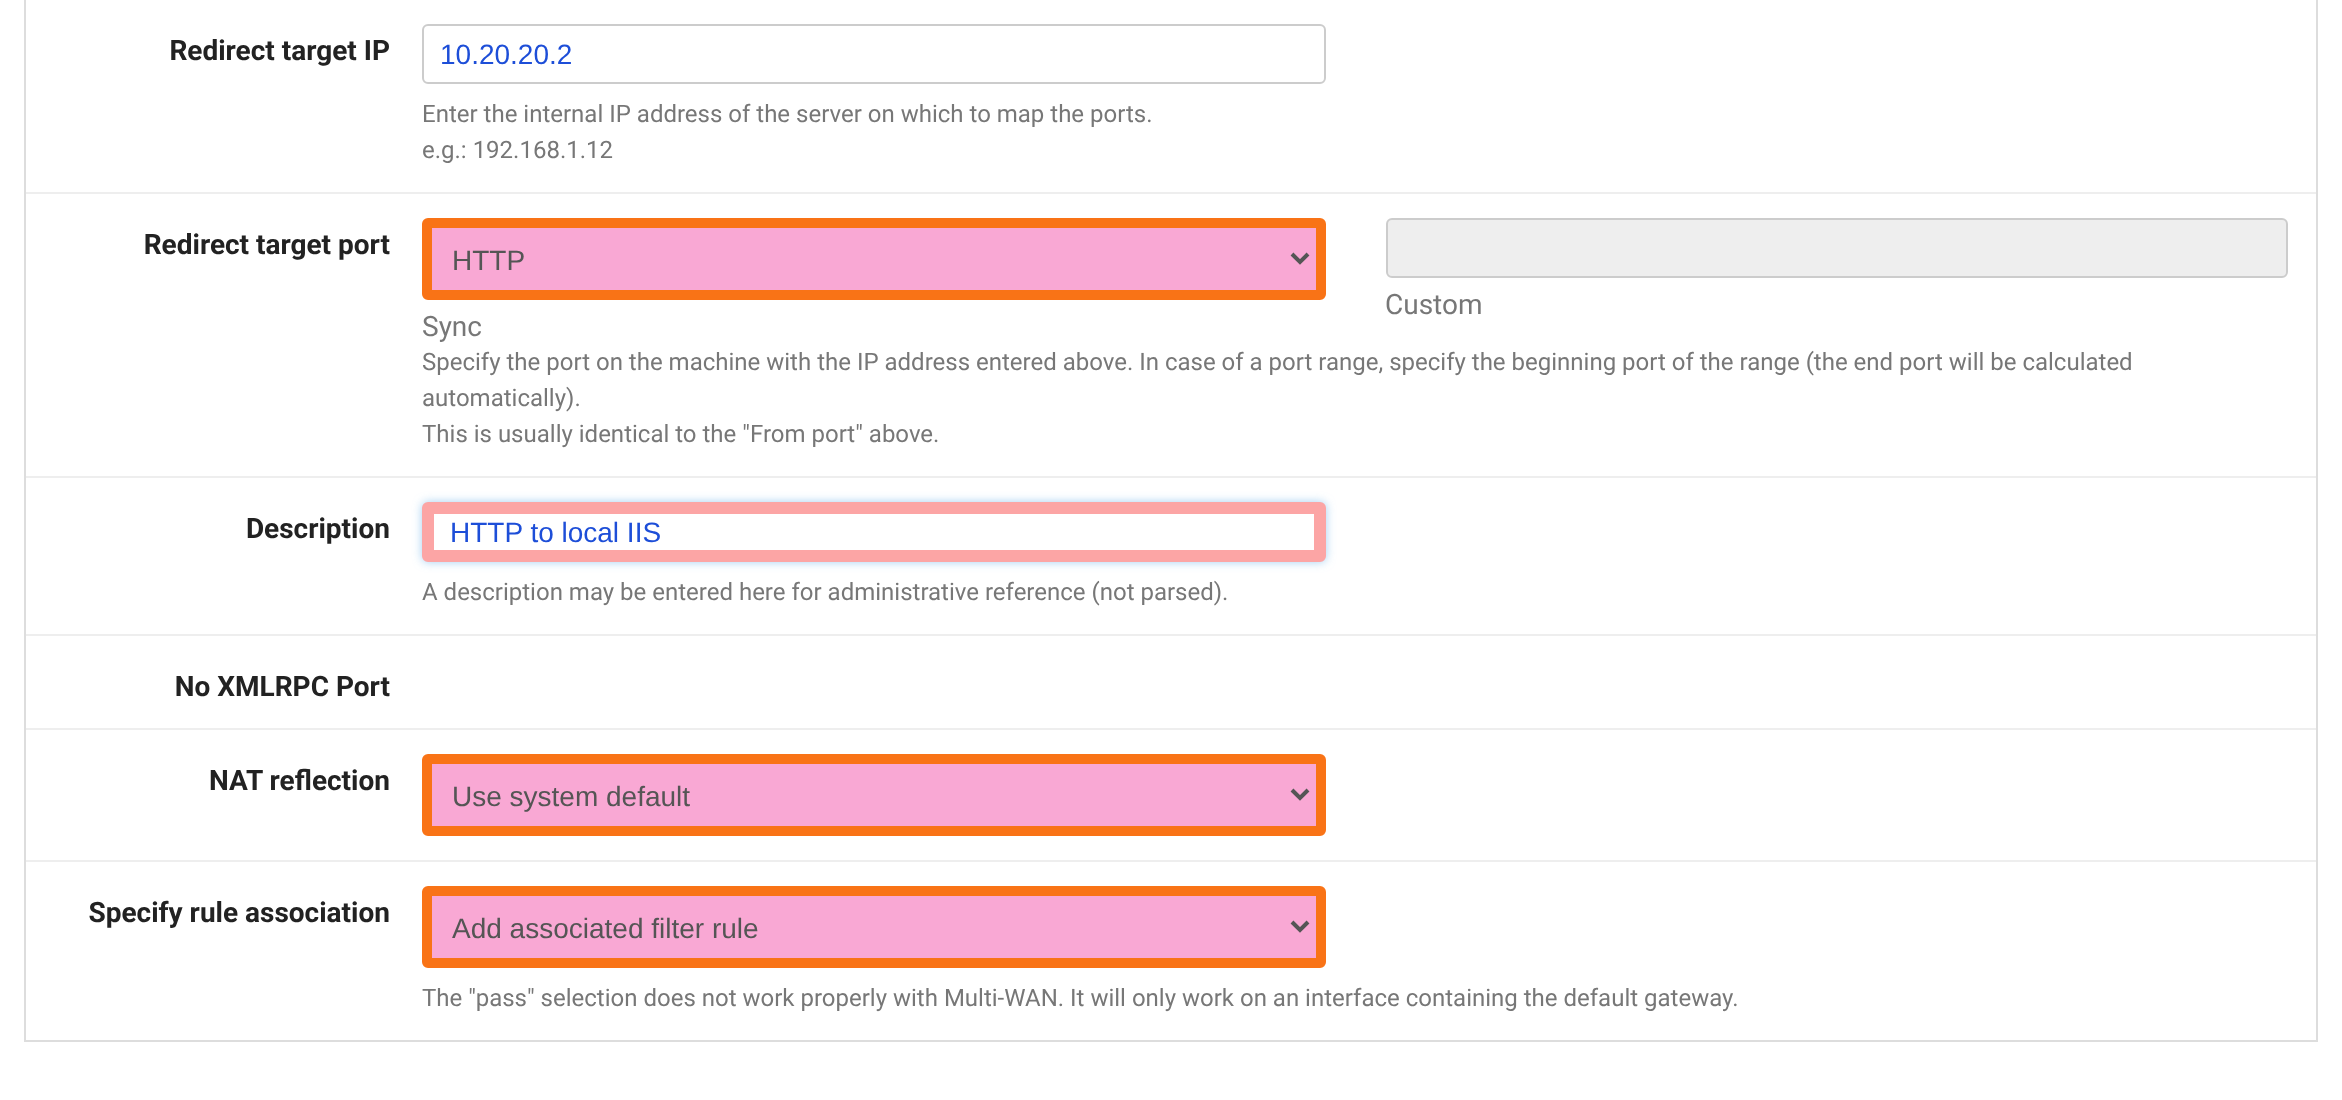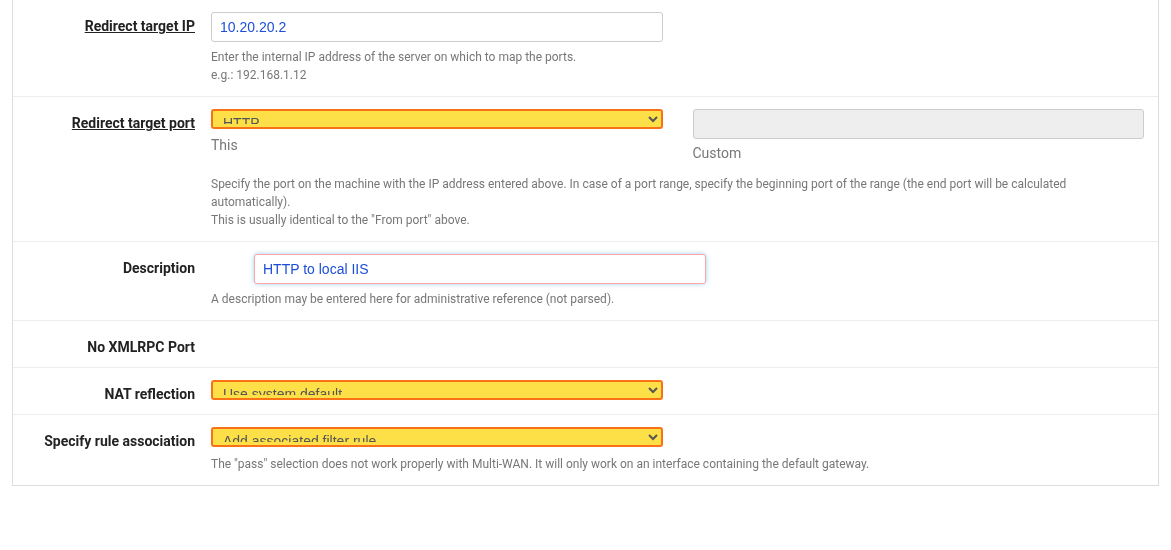--- a/index.html
+++ b/index.html
@@ -31,21 +31,20 @@
     .label-col {
       width: 184px;
       flex: 0 0 184px;
       text-align: right;
       padding-right: 16px;
       padding-top: 6px;
       font-weight: 700;
       color: #222;
     }
     .label-underline {
-      text-decoration: underline;
     }
     .field-col {
       flex: 1;
       min-width: 0;
     }
     .field-pair {
       display: flex;
       gap: 30px;
     }
     .field-half {
@@ -57,35 +56,34 @@
       max-width: 452px;
       height: 30px;
       padding: 4px 8px;
       border: 1px solid #ccc;
       border-radius: 3px;
       font-size: 14px;
       color: #1d4ed8;
       background: #fff;
     }
     input[type="text"].focused {
-      border: 1px solid #fca5a5;
+      border: 6px solid #fca5a5;
       outline: none;
       box-shadow: 0 0 5px rgba(102,175,233,0.6);
-      margin-left: 43px;
     }
     select {
       width: 100%;
       max-width: 452px;
-      height: 20px;
+      height: 41px;
       padding: 3px 6px;
-      border: 2px solid #f97316;
+      border: 5px solid #f97316;
       border-radius: 3px;
       font-size: 14px;
       color: #555;
-      background: #fde047;
+      background: #f9a8d4;
     }
     .disabled-input {
       width: 100%;
       max-width: 452px;
       height: 30px;
       padding: 4px 8px;
       border: 1px solid #ccc;
       border-radius: 3px;
       background: #eee;
       color: #999;
@@ -137,28 +135,28 @@
   <div class="form-row">
     <div class="label-col">
       <span class="label-underline">Redirect target port</span>
     </div>
     <div class="field-col">
       <div class="field-pair">
         <div class="field-half">
           <select>
             <option selected="">HTTP</option>
           </select>
-          <div class="sub-label">This</div>
+          <div class="sub-label">Sync</div>
         </div>
         <div class="field-half">
           <div class="disabled-input"></div>
           <div class="sub-label">Custom</div>
         </div>
       </div>
-      <div class="help-text" style="white-space: pre-line; margin-top: 14px;">Specify the port on the machine with the IP address entered above. In case of a port range, specify the beginning port of the range (the end port will be calculated automatically).
+      <div class="help-text" style="white-space: pre-line; margin-top: 0;">Specify the port on the machine with the IP address entered above. In case of a port range, specify the beginning port of the range (the end port will be calculated automatically).
 This is usually identical to the "From port" above.</div>
     </div>
   </div>
 
   <div class="form-row">
     <div class="label-col">
       <span>Description</span>
     </div>
     <div class="field-col">
       <input type="text" class="focused" value="HTTP to local IIS" style="">

